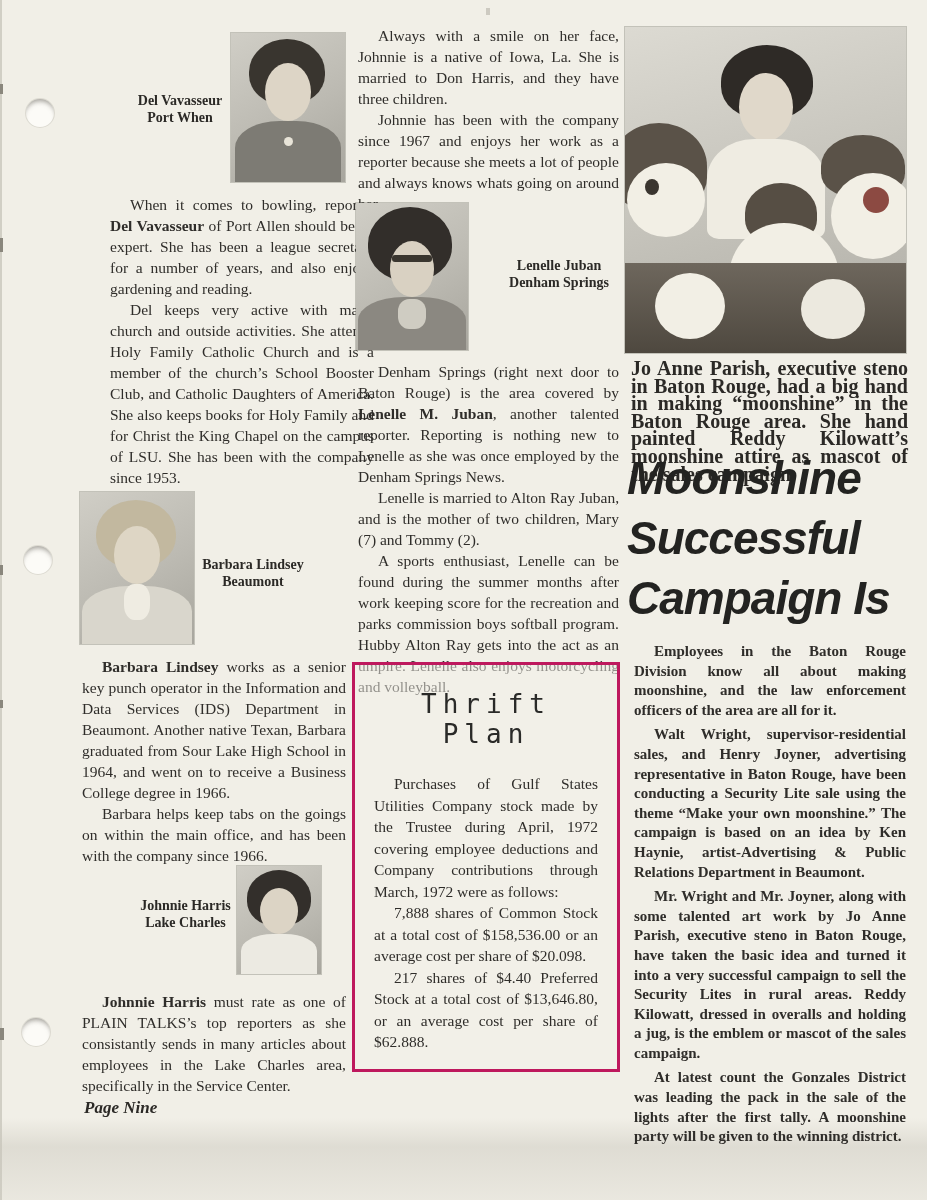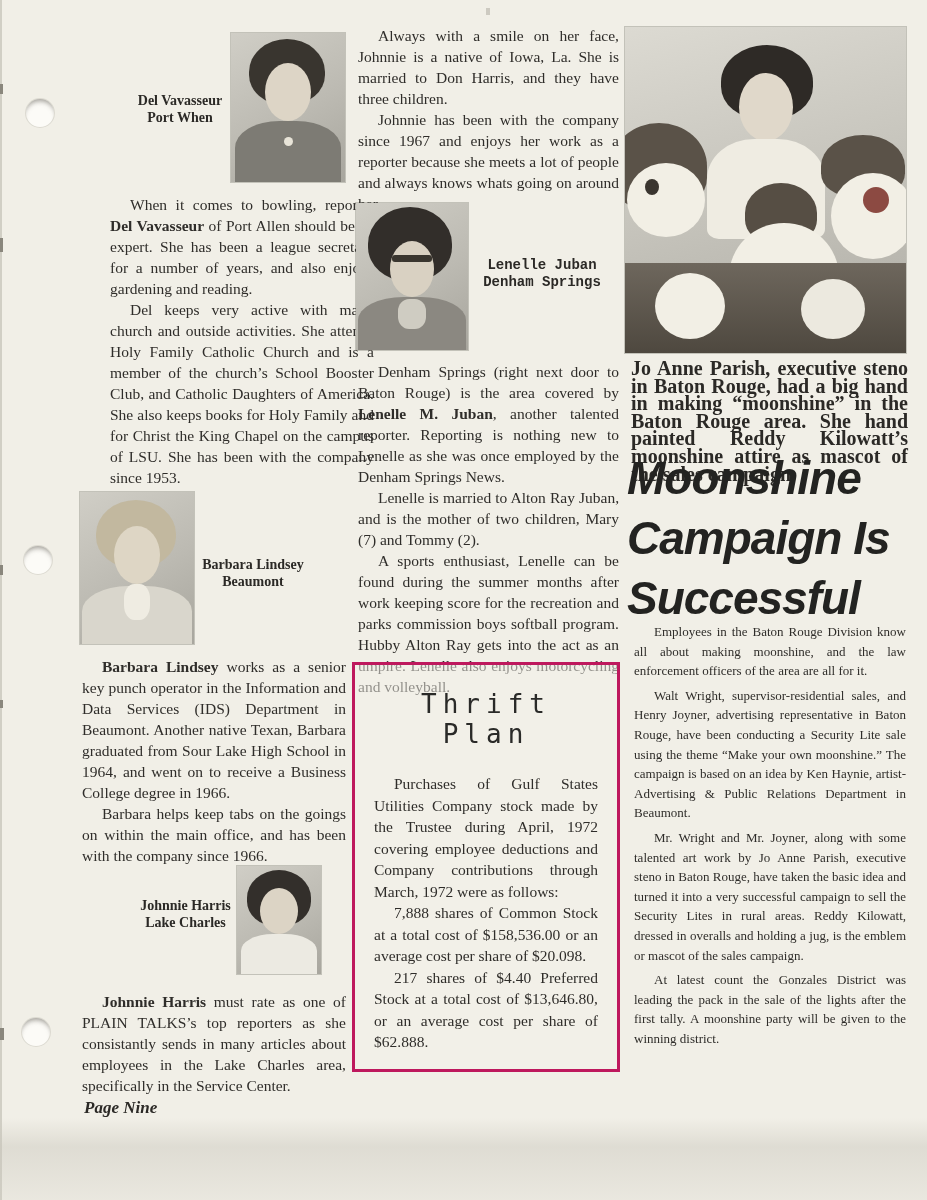--- a/index.html
+++ b/index.html
@@ -133,21 +133,21 @@
     <p>Johnnie has been with the company since 1967 and enjoys her work as a reporter because she meets a lot of people and always knows whats going on around her.</p>
   </div>
 
   <div class="photo" style="left:356px;top:203px;width:112px;height:147px;">
     <div class="ph" style="left:12px;top:4px;width:84px;height:74px;background:#322e2a;border-radius:50% 50% 46% 46%;"></div>
     <div class="ph" style="left:34px;top:38px;width:44px;height:56px;background:#d9d1c2;border-radius:50%;"></div>
     <div class="ph" style="left:36px;top:52px;width:40px;height:7px;background:#3a362f;border-radius:3px;"></div>
     <div class="ph" style="left:2px;top:94px;width:108px;height:55px;background:#8b8881;border-radius:42% 42% 0 0;"></div>
     <div class="ph" style="left:42px;top:96px;width:28px;height:30px;background:#cfccc2;border-radius:40%;"></div>
   </div>
-  <div class="caption" style="left:472px;top:257px;width:140px;font-family:Liberation Mono, monospace;">
+  <div class="caption" style="left:489px;top:257px;width:140px;">
     <div>Lenelle Juban</div>
     <div>Denham Springs</div>
   </div>
 
   <div class="col" style="left:358px;top:361px;width:261px;">
     <p><span>Denham Springs (right next door to Baton Rouge) is the area covered by </span><b>Lenelle M. Juban</b><span>, another talented reporter. Reporting is nothing new to Lenelle as she was once employed by the Denham Springs News.</span></p>
     <p>Lenelle is married to Alton Ray Juban, and is the mother of two children, Mary (7) and Tommy (2).</p>
     <p>A sports enthusiast, Lenelle can be found during the summer months after work keeping score for the recreation and parks commission boys softball program. Hubby Alton Ray gets into the act as an umpire. Lenelle also enjoys motorcycling and volleyball.</p>
   </div>
 
@@ -174,24 +174,24 @@
     <div class="ph" style="left:20px;top:152px;width:14px;height:16px;background:#3a352f;border-radius:50%;"></div>
     <div class="ph" style="left:0px;top:236px;width:281px;height:90px;background:linear-gradient(#6e675d,#4e483f);"></div>
     <div class="ph" style="left:30px;top:246px;width:70px;height:66px;background:#f2efe5;border-radius:50%;"></div>
     <div class="ph" style="left:176px;top:252px;width:64px;height:60px;background:#ece9df;border-radius:50%;"></div>
   </div>
 
   <div class="photo-caption-bold" style="left:631px;top:360px;width:277px;">Jo Anne Parish, executive steno in Baton Rouge, had a big hand in making “moonshine” in the Baton Rouge area. She hand painted Reddy Kilowatt’s moonshine attire as mascot of the sales campaign.</div>
 
   <div class="headline">
     <div>Moonshine</div>
+    <div>Successful</div>
     <div>Campaign Is</div>
-    <div>Successful</div>
   </div>
 
-  <div class="col" style="left:634px;top:622px;width:272px;font-size:13px;line-height:19.6px;">
+  <div class="col" style="left:634px;top:642px;width:272px;font-size:15px;line-height:19.6px;font-weight:bold;">
     <p style="margin-bottom:5px;">Employees in the Baton Rouge Division know all about making moonshine, and the law enforcement officers of the area are all for it.</p>
     <p style="margin-bottom:5px;">Walt Wright, supervisor-residential sales, and Henry Joyner, advertising representative in Baton Rouge, have been conducting a Security Lite sale using the theme “Make your own moonshine.” The campaign is based on an idea by Ken Haynie, artist-Advertising &amp; Public Relations Department in Beaumont.</p>
     <p style="margin-bottom:5px;">Mr. Wright and Mr. Joyner, along with some talented art work by Jo Anne Parish, executive steno in Baton Rouge, have taken the basic idea and turned it into a very successful campaign to sell the Security Lites in rural areas. Reddy Kilowatt, dressed in overalls and holding a jug, is the emblem or mascot of the sales campaign.</p>
     <p>At latest count the Gonzales District was leading the pack in the sale of the lights after the first tally. A moonshine party will be given to the winning district.</p>
   </div>
 
 </div>
 
 </body></html>

